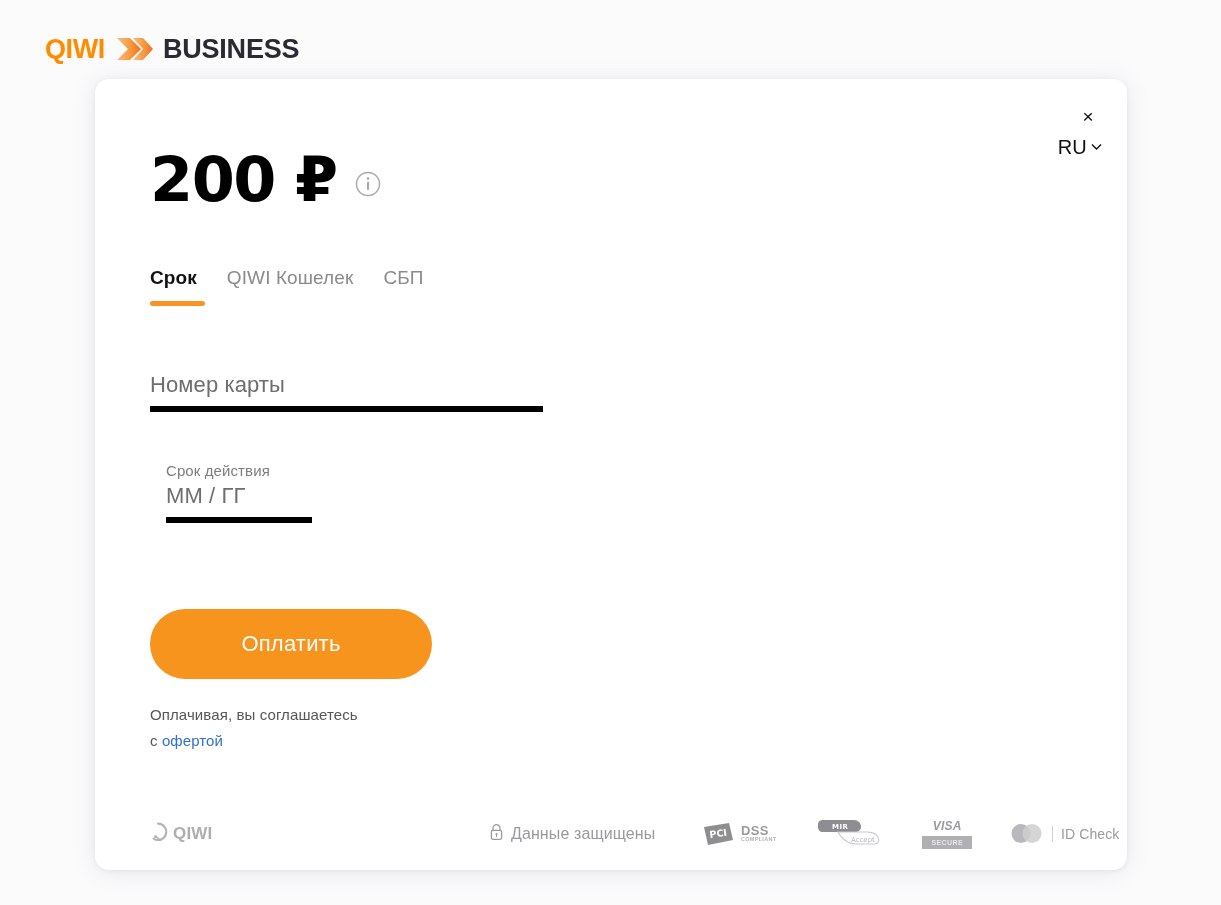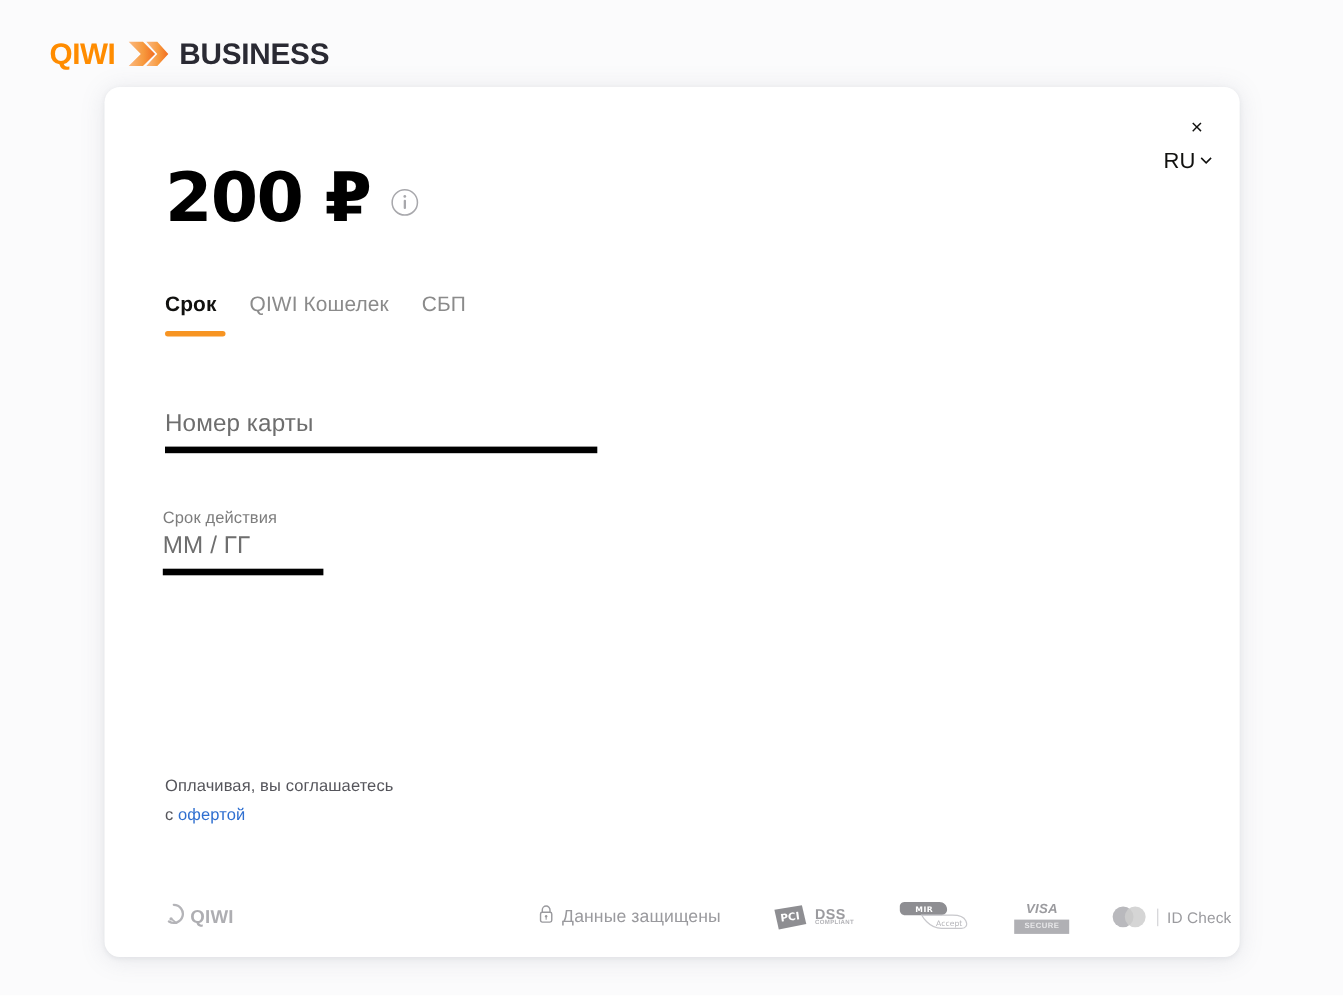--- a/index.html
+++ b/index.html
@@ -153,21 +153,21 @@
 
   
   .field-card {
     position: absolute;
     left: 55px;
     top: 293px;
     width: 393px;
   }
   .field-row {
     position: absolute;
-    left: 53px;
+    left: 71px;
     top: 383px;
     display: flex;
     gap: 41px;
   }
   .field-exp { width: 146px; }
   .field-cvv { width: 146px; }
 
   .field-label {
     font-size: 15px;
     color: #7d7d7d;
@@ -391,20 +391,21 @@
     <input class="field-underline" type="text" placeholder="Номер карты" style="">
   </div>
 
   <div class="field-row">
     <div class="field-exp">
       <div class="field-label">Срок действия</div>
       <input class="field-underline" type="text" placeholder="ММ / ГГ" style="">
     </div>
   </div>
 
+  <button class="pay-btn">Оплатить</button>
 
   <div class="offer">
     <div>Оплачивая, вы соглашаетесь</div>
     <div>
       <span>с </span><a class="offer-link">офертой</a>
     </div>
   </div>
 
   <div class="footer">
 

